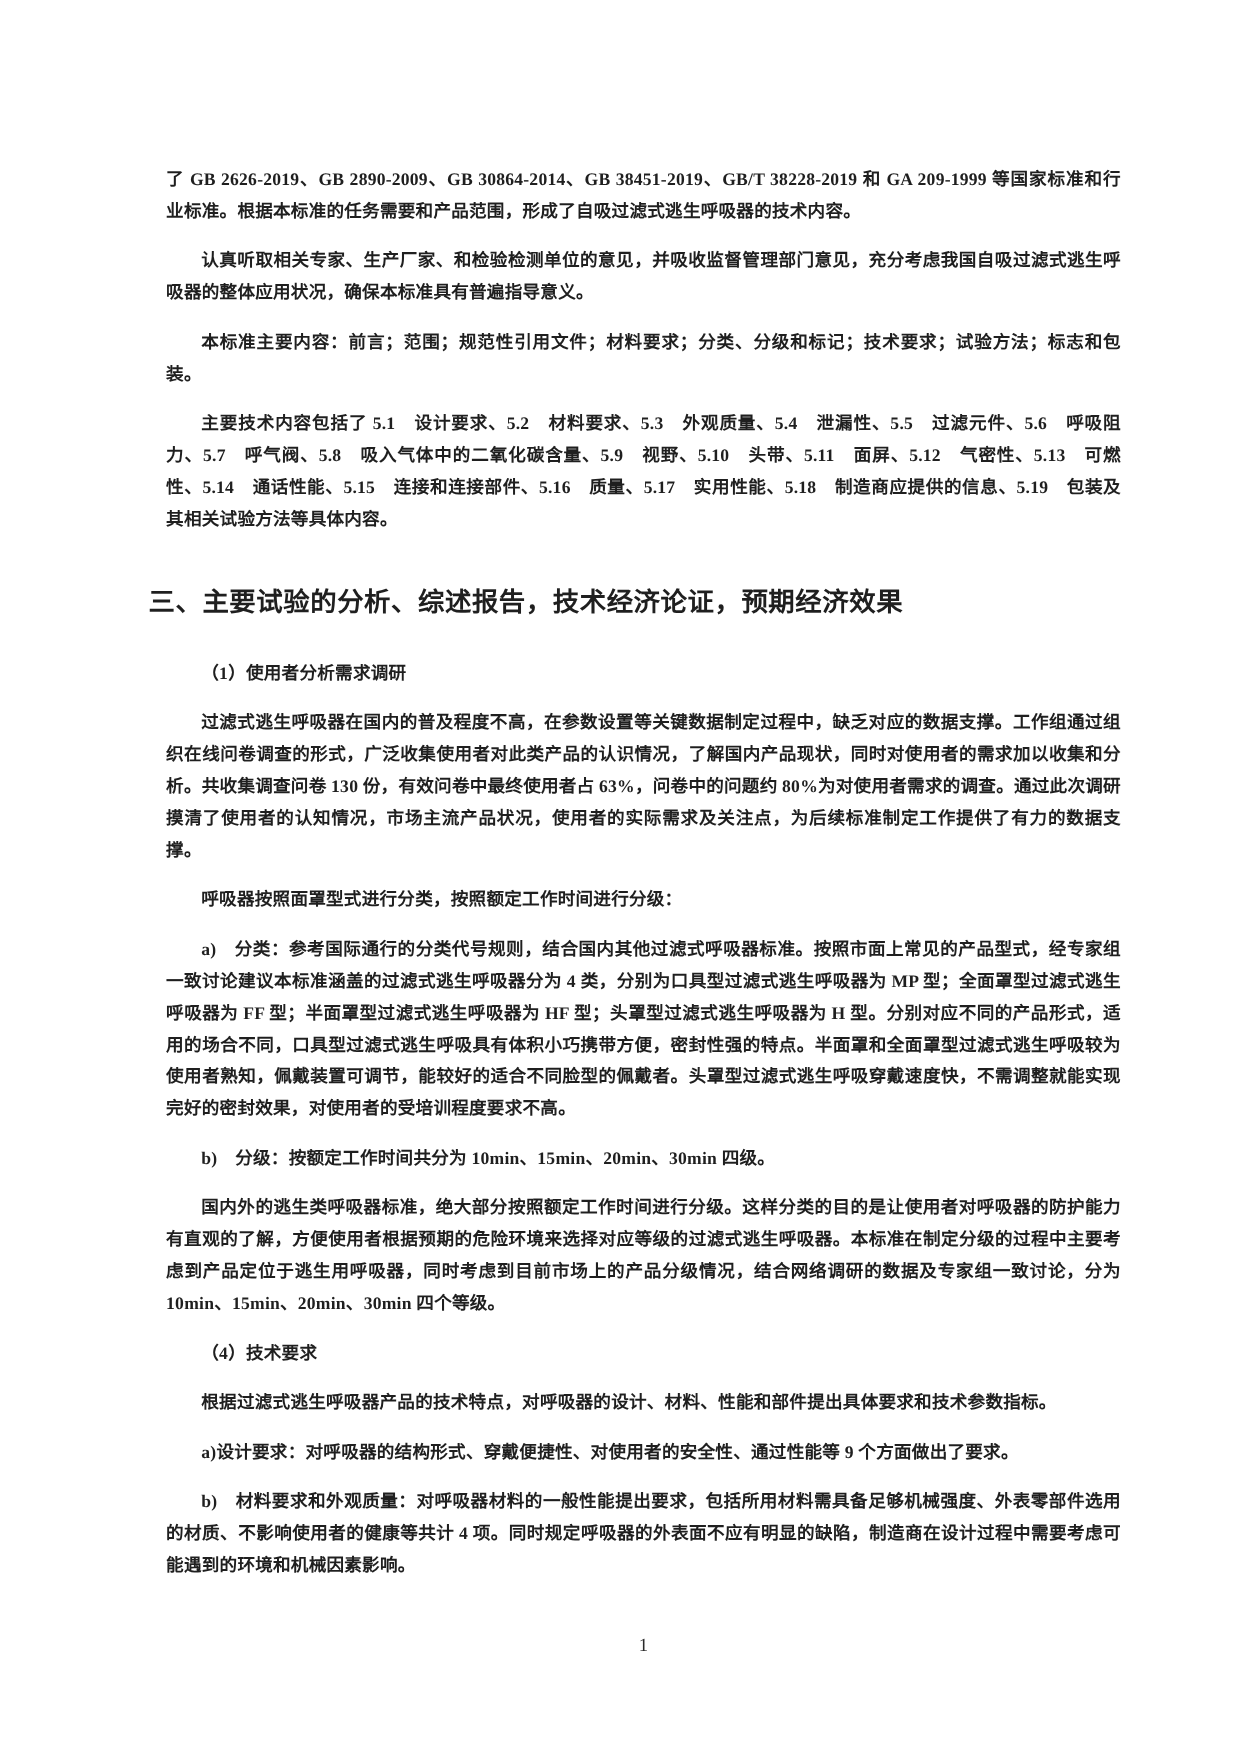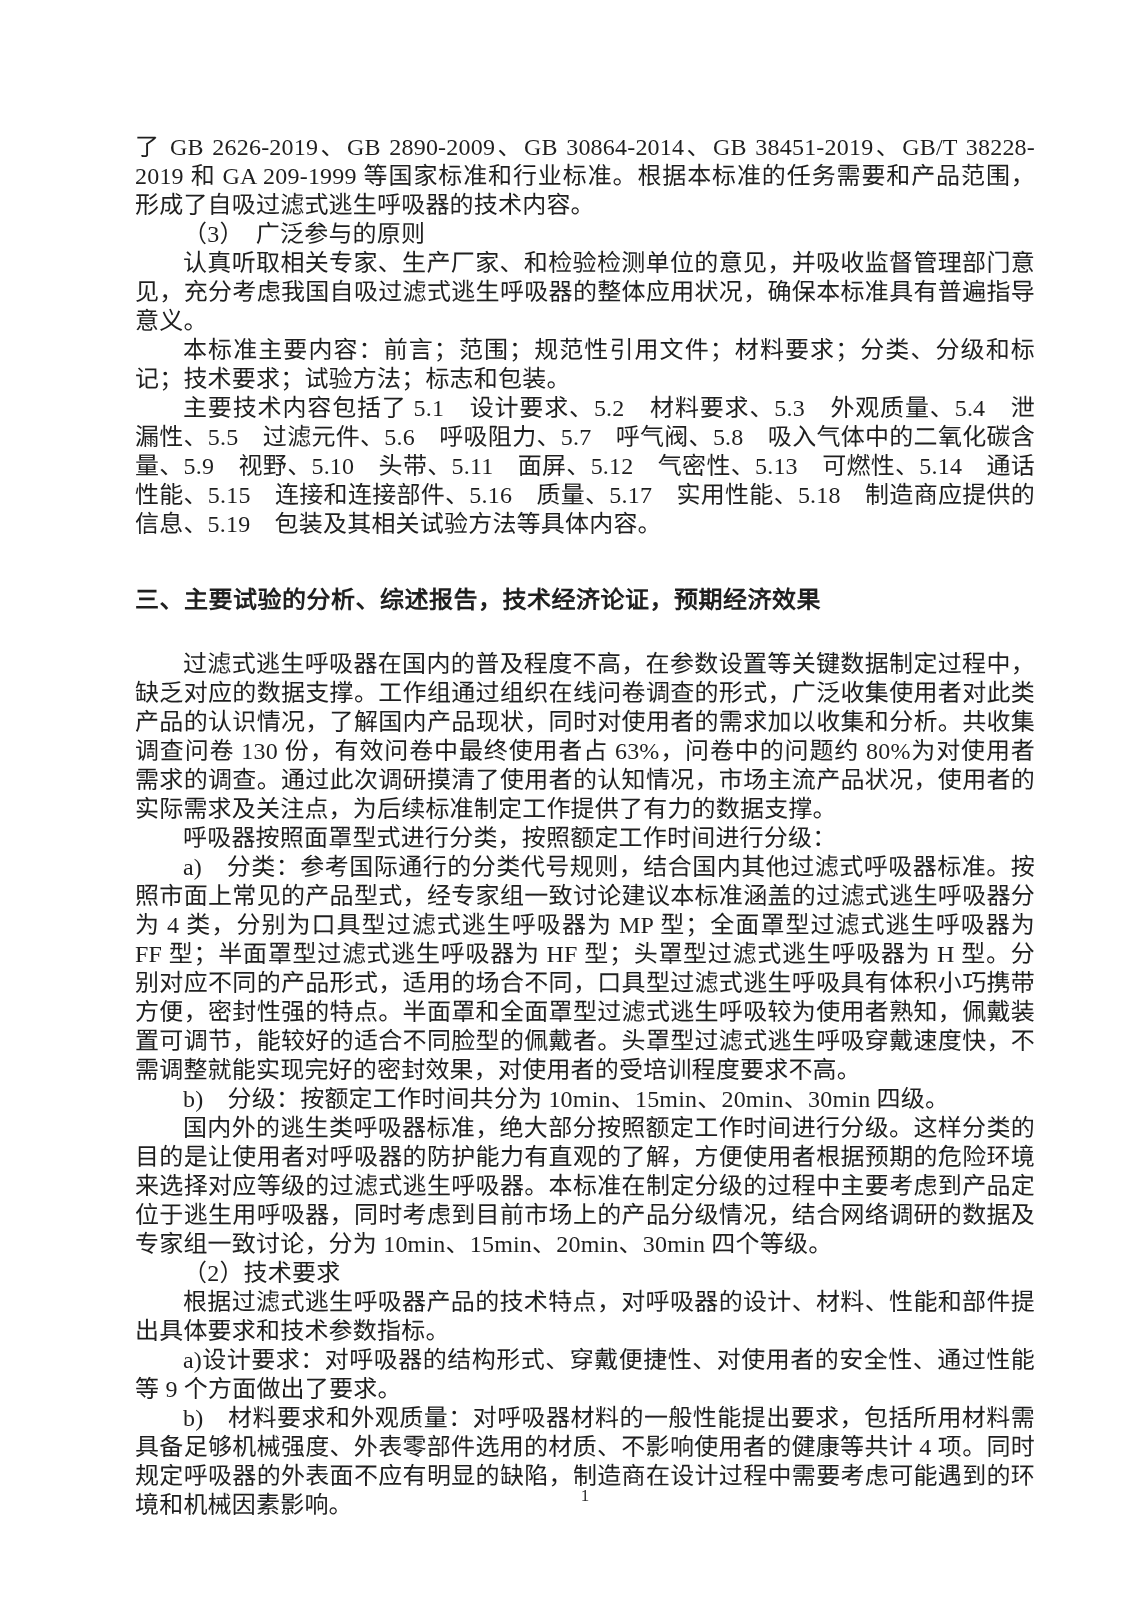--- a/index.html
+++ b/index.html
@@ -13,25 +13,26 @@
     height: 1600px;
     margin: 0 auto;
     background: #ffffff;
     box-sizing: border-box;
     padding: 133px 96px 0 135px;
     font-family: "Liberation Serif", "DejaVu Serif", serif;
     color: #1f1f1f;
     overflow: hidden;
   }
   .para {
-    margin: 0;
-    font-size: 24px;
+    margin: 16px;
+    font-size: 16px;
     line-height: 29px;
     text-align: justify;
     letter-spacing: 0.2px;
+    font-weight: bold;
   }
   .para.indent {
     text-indent: 2em;
   }
   .heading-sub {
     margin: 21px 0 10px;
     font-size: 22px;
     line-height: 30px;
     font-weight: bold;
     text-indent: 2em;
@@ -56,34 +57,34 @@
     line-height: 20px;
     color: #2a2a2a;
   }
 </style>
 </head>
 <body>
 
 <div class="page">
 
   <p class="para">了 GB 2626-2019、GB 2890-2009、GB 30864-2014、GB 38451-2019、GB/T 38228-2019 和 GA 209-1999 等国家标准和行业标准。根据本标准的任务需要和产品范围，形成了自吸过滤式逃生呼吸器的技术内容。</p>
-  <p class="para indent">（3）　广泛参与的原则</p>
   <p class="para indent">认真听取相关专家、生产厂家、和检验检测单位的意见，并吸收监督管理部门意见，充分考虑我国自吸过滤式逃生呼吸器的整体应用状况，确保本标准具有普遍指导意义。</p>
 
 
   <p class="para indent">本标准主要内容：前言；范围；规范性引用文件；材料要求；分类、分级和标记；技术要求；试验方法；标志和包装。</p>
   <p class="para indent">主要技术内容包括了 5.1　设计要求、5.2　材料要求、5.3　外观质量、5.4　泄漏性、5.5　过滤元件、5.6　呼吸阻力、5.7　呼气阀、5.8　吸入气体中的二氧化碳含量、5.9　视野、5.10　头带、5.11　面屏、5.12　气密性、5.13　可燃性、5.14　通话性能、5.15　连接和连接部件、5.16　质量、5.17　实用性能、5.18　制造商应提供的信息、5.19　包装及其相关试验方法等具体内容。</p>
 
   <h2 class="heading-major">三、主要试验的分析、综述报告，技术经济论证，预期经济效果</h2>
 
+  <p class="para indent">（1）使用者分析需求调研</p>
   <p class="para indent">过滤式逃生呼吸器在国内的普及程度不高，在参数设置等关键数据制定过程中，缺乏对应的数据支撑。工作组通过组织在线问卷调查的形式，广泛收集使用者对此类产品的认识情况，了解国内产品现状，同时对使用者的需求加以收集和分析。共收集调查问卷 130 份，有效问卷中最终使用者占 63%，问卷中的问题约 80%为对使用者需求的调查。通过此次调研摸清了使用者的认知情况，市场主流产品状况，使用者的实际需求及关注点，为后续标准制定工作提供了有力的数据支撑。</p>
   <p class="para indent">呼吸器按照面罩型式进行分类，按照额定工作时间进行分级：</p>
   <p class="para indent">a)　分类：参考国际通行的分类代号规则，结合国内其他过滤式呼吸器标准。按照市面上常见的产品型式，经专家组一致讨论建议本标准涵盖的过滤式逃生呼吸器分为 4 类，分别为口具型过滤式逃生呼吸器为 MP 型；全面罩型过滤式逃生呼吸器为 FF 型；半面罩型过滤式逃生呼吸器为 HF 型；头罩型过滤式逃生呼吸器为 H 型。分别对应不同的产品形式，适用的场合不同，口具型过滤式逃生呼吸具有体积小巧携带方便，密封性强的特点。半面罩和全面罩型过滤式逃生呼吸较为使用者熟知，佩戴装置可调节，能较好的适合不同脸型的佩戴者。头罩型过滤式逃生呼吸穿戴速度快，不需调整就能实现完好的密封效果，对使用者的受培训程度要求不高。</p>
   <p class="para indent">b)　分级：按额定工作时间共分为 10min、15min、20min、30min 四级。</p>
   <p class="para indent">国内外的逃生类呼吸器标准，绝大部分按照额定工作时间进行分级。这样分类的目的是让使用者对呼吸器的防护能力有直观的了解，方便使用者根据预期的危险环境来选择对应等级的过滤式逃生呼吸器。本标准在制定分级的过程中主要考虑到产品定位于逃生用呼吸器，同时考虑到目前市场上的产品分级情况，结合网络调研的数据及专家组一致讨论，分为 10min、15min、20min、30min 四个等级。</p>
-  <p class="para indent">（2）技术要求</p>
+  <p class="para indent">（4）技术要求</p>
   <p class="para indent">根据过滤式逃生呼吸器产品的技术特点，对呼吸器的设计、材料、性能和部件提出具体要求和技术参数指标。</p>
   <p class="para indent">a)设计要求：对呼吸器的结构形式、穿戴便捷性、对使用者的安全性、通过性能等 9 个方面做出了要求。</p>
   <p class="para indent">b)　材料要求和外观质量：对呼吸器材料的一般性能提出要求，包括所用材料需具备足够机械强度、外表零部件选用的材质、不影响使用者的健康等共计 4 项。同时规定呼吸器的外表面不应有明显的缺陷，制造商在设计过程中需要考虑可能遇到的环境和机械因素影响。</p>
 
   <div class="page-number">1</div>
 
 </div>
 
 </body></html>

